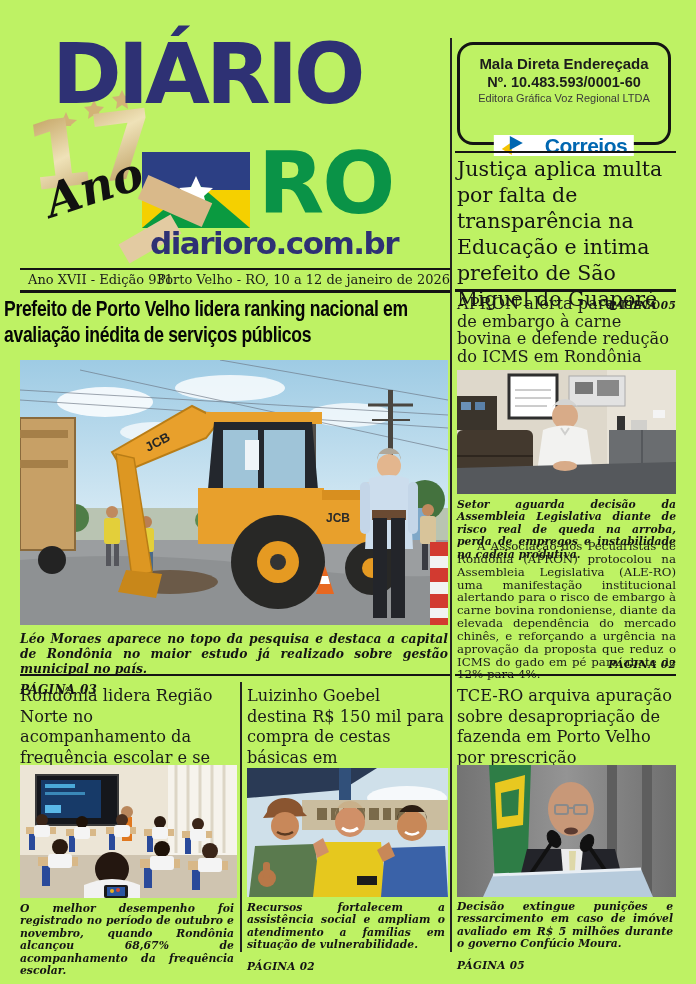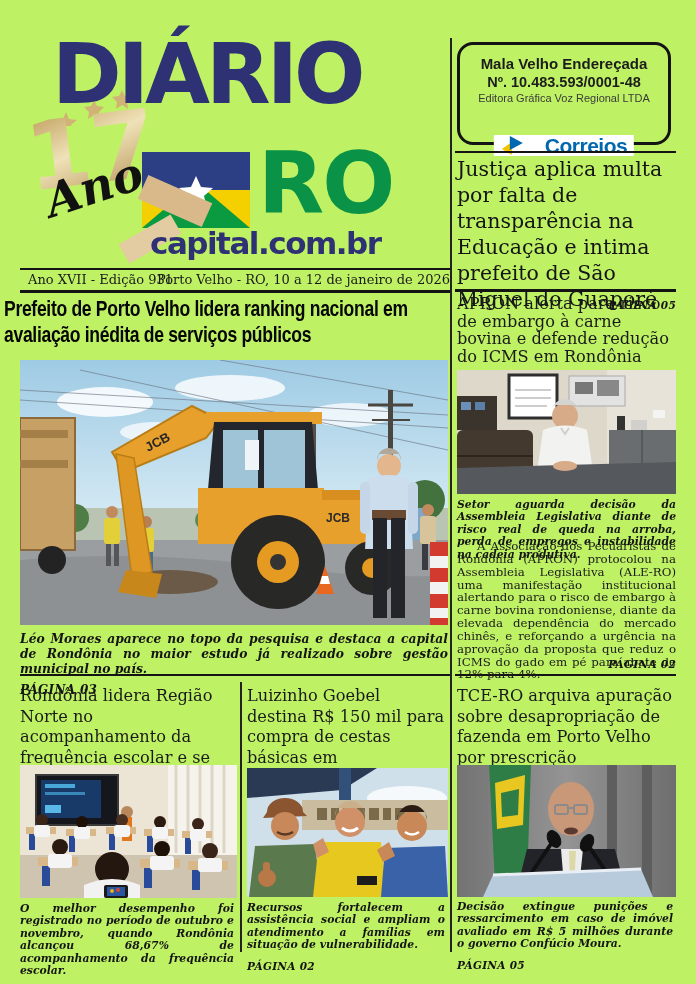--- a/index.html
+++ b/index.html
@@ -80,35 +80,35 @@
       <rect width="108" height="38" fill="#2c3f84"></rect>
       <rect y="38" width="108" height="38" fill="#f5d000"></rect>
       <polygon points="0,76 108,76 54,30" fill="#0a9a40"></polygon>
       <path d="M54 24 l5 11 12 1 -9 8 3 12 -11 -7 -11 7 3 -12 -9 -8 12 -1z" fill="#fff"></path>
     </svg>
     <div class="abs logo-ro">RO</div>
     <div class="abs ribbon"></div>
     <div class="abs ribbon2"></div>
     <div class="abs balloon17">17</div>
     <div class="abs ano-script">Ano</div>
-    <div class="abs website">capital.com.br</div>
+    <div class="abs website">diarioro.com.br</div>
   </div>
 
   <div class="abs rule" style="left:20px;top:268px;width:430px;height:1.5px;"></div>
   <div class="abs edition-bar">
     <span class="edition-left">Ano XVII - Edição  931</span>
     <span class="edition-right">Porto Velho - RO, 10 a 12 de janeiro de 2026</span>
   </div>
   <div class="abs rule" style="left:20px;top:290px;width:430px;height:3px;"></div>
 
   <div class="abs vrule" style="left:450px;top:38px;width:1.5px;height:914px;"></div>
 
   <div class="abs mailbox">
-    <div class="mb1">Mala Velho Endereçada</div>
-    <div class="mb2">Nº. 10.483.593/0001-48</div>
+    <div class="mb1">Mala Direta Endereçada</div>
+    <div class="mb2">Nº. 10.483.593/0001-60</div>
     <div class="mb3">Editora Gráfica Voz Regional LTDA</div>
     <div class="correios-row">
       <svg width="24" height="21" viewBox="0 0 24 21">
         <polygon points="1,14 11,7 11,20" fill="#f5c400"></polygon>
         <polygon points="9,1 22,8 9,15" fill="#0067b1"></polygon>
       </svg>
       <span class="correios-word">Correios</span>
     </div>
   </div>
   <div class="abs rule" style="left:455px;top:151px;width:221px;height:1.5px;"></div>

